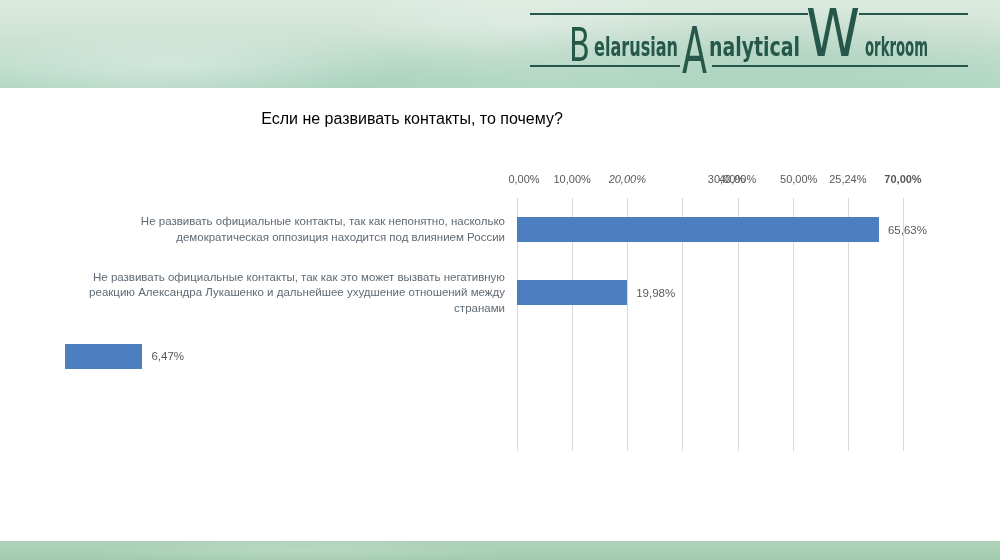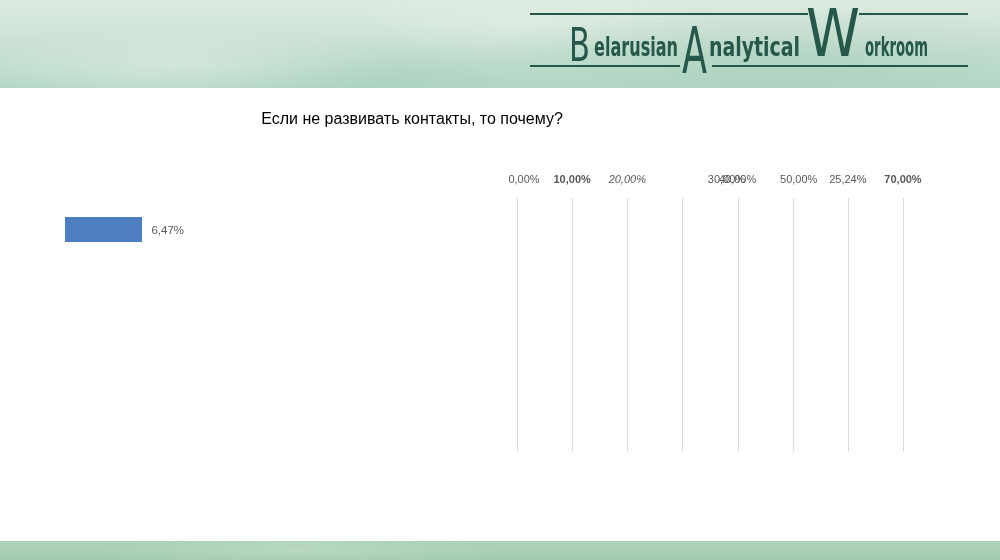--- a/index.html
+++ b/index.html
@@ -70,42 +70,56 @@
     <text class="cap" x="278" y="53" font-size="66" textLength="54" lengthAdjust="spacingAndGlyphs">W</text>
     <text class="word" x="337" y="53" textLength="63" lengthAdjust="spacingAndGlyphs">orkroom</text>
   </svg>
 </div>
 
 <div class="chart-title">Если не развивать контакты, то почему?</div>
 
 <div class="chart">
   <div class="axis-row">
     <span class="xtick" style="left: 0%; margin-left: 7px;">0,00%</span>
-    <span class="xtick" style="left: 14.2857%; font-weight: bold;">10,00%</span>
+    <span class="xtick" style="left: 14.2857%;">10,00%</span>
     <span class="xtick" style="left: 28.5714%; font-style: italic;">20,00%</span>
     <span class="xtick" style="left: 42.8571%; margin-left: 44px;">30,00%</span>
     <span class="xtick" style="left: 57.1429%;">40,00%</span>
     <span class="xtick" style="left: 71.4286%; padding-left: 12px;">50,00%</span>
     <span class="xtick" style="left: 85.7143%;">25,24%</span>
     <span class="xtick" style="left: 100%; font-weight: bold;">70,00%</span>
   </div>
   <div class="rows">
     <div class="gridlines">
         <div class="gridline" style="left: 0%; background: rgb(217, 217, 217);"></div>
         <div class="gridline" style="left: 14.2857%; background: rgb(217, 217, 217);"></div>
         <div class="gridline" style="left: 28.5714%; background: rgb(217, 217, 217);"></div>
         <div class="gridline" style="left: 42.8571%; background: rgb(217, 217, 217);"></div>
         <div class="gridline" style="left: 57.1429%; background: rgb(217, 217, 217);"></div>
         <div class="gridline" style="left: 71.4286%; background: rgb(217, 217, 217);"></div>
         <div class="gridline" style="left: 85.7143%; background: rgb(217, 217, 217);"></div>
         <div class="gridline" style="left: 100%; background: rgb(217, 217, 217);"></div>
       </div>
 
+    <div class="chart-row">
+      <div class="cat">Не развивать официальные контакты, так как непонятно, насколько демократическая оппозиция находится под влиянием России</div>
+      <div class="track">
+        <div class="bar" style="width: 93.7571%; background: rgb(77, 126, 191);"></div>
+        <div class="val">65,63%</div>
+      </div>
+    </div>
 
 
+    <div class="chart-row">
+      <div class="cat">Не развивать официальные контакты, так как это может вызвать негативную реакцию Александра Лукашенко и дальнейшее ухудшение отношений между странами</div>
+      <div class="track">
+        <div class="bar" style="width: 28.5429%; background: rgb(77, 126, 191);"></div>
+        <div class="val">19,98%</div>
+      </div>
+    </div>
 
     <div class="chart-row">
       <div class="track">
         <div class="bar" style="width: 9.24286%; background: rgb(77, 126, 191);"></div>
         <div class="val">6,47%</div>
       </div>
     </div>
 
   </div>
 </div>

